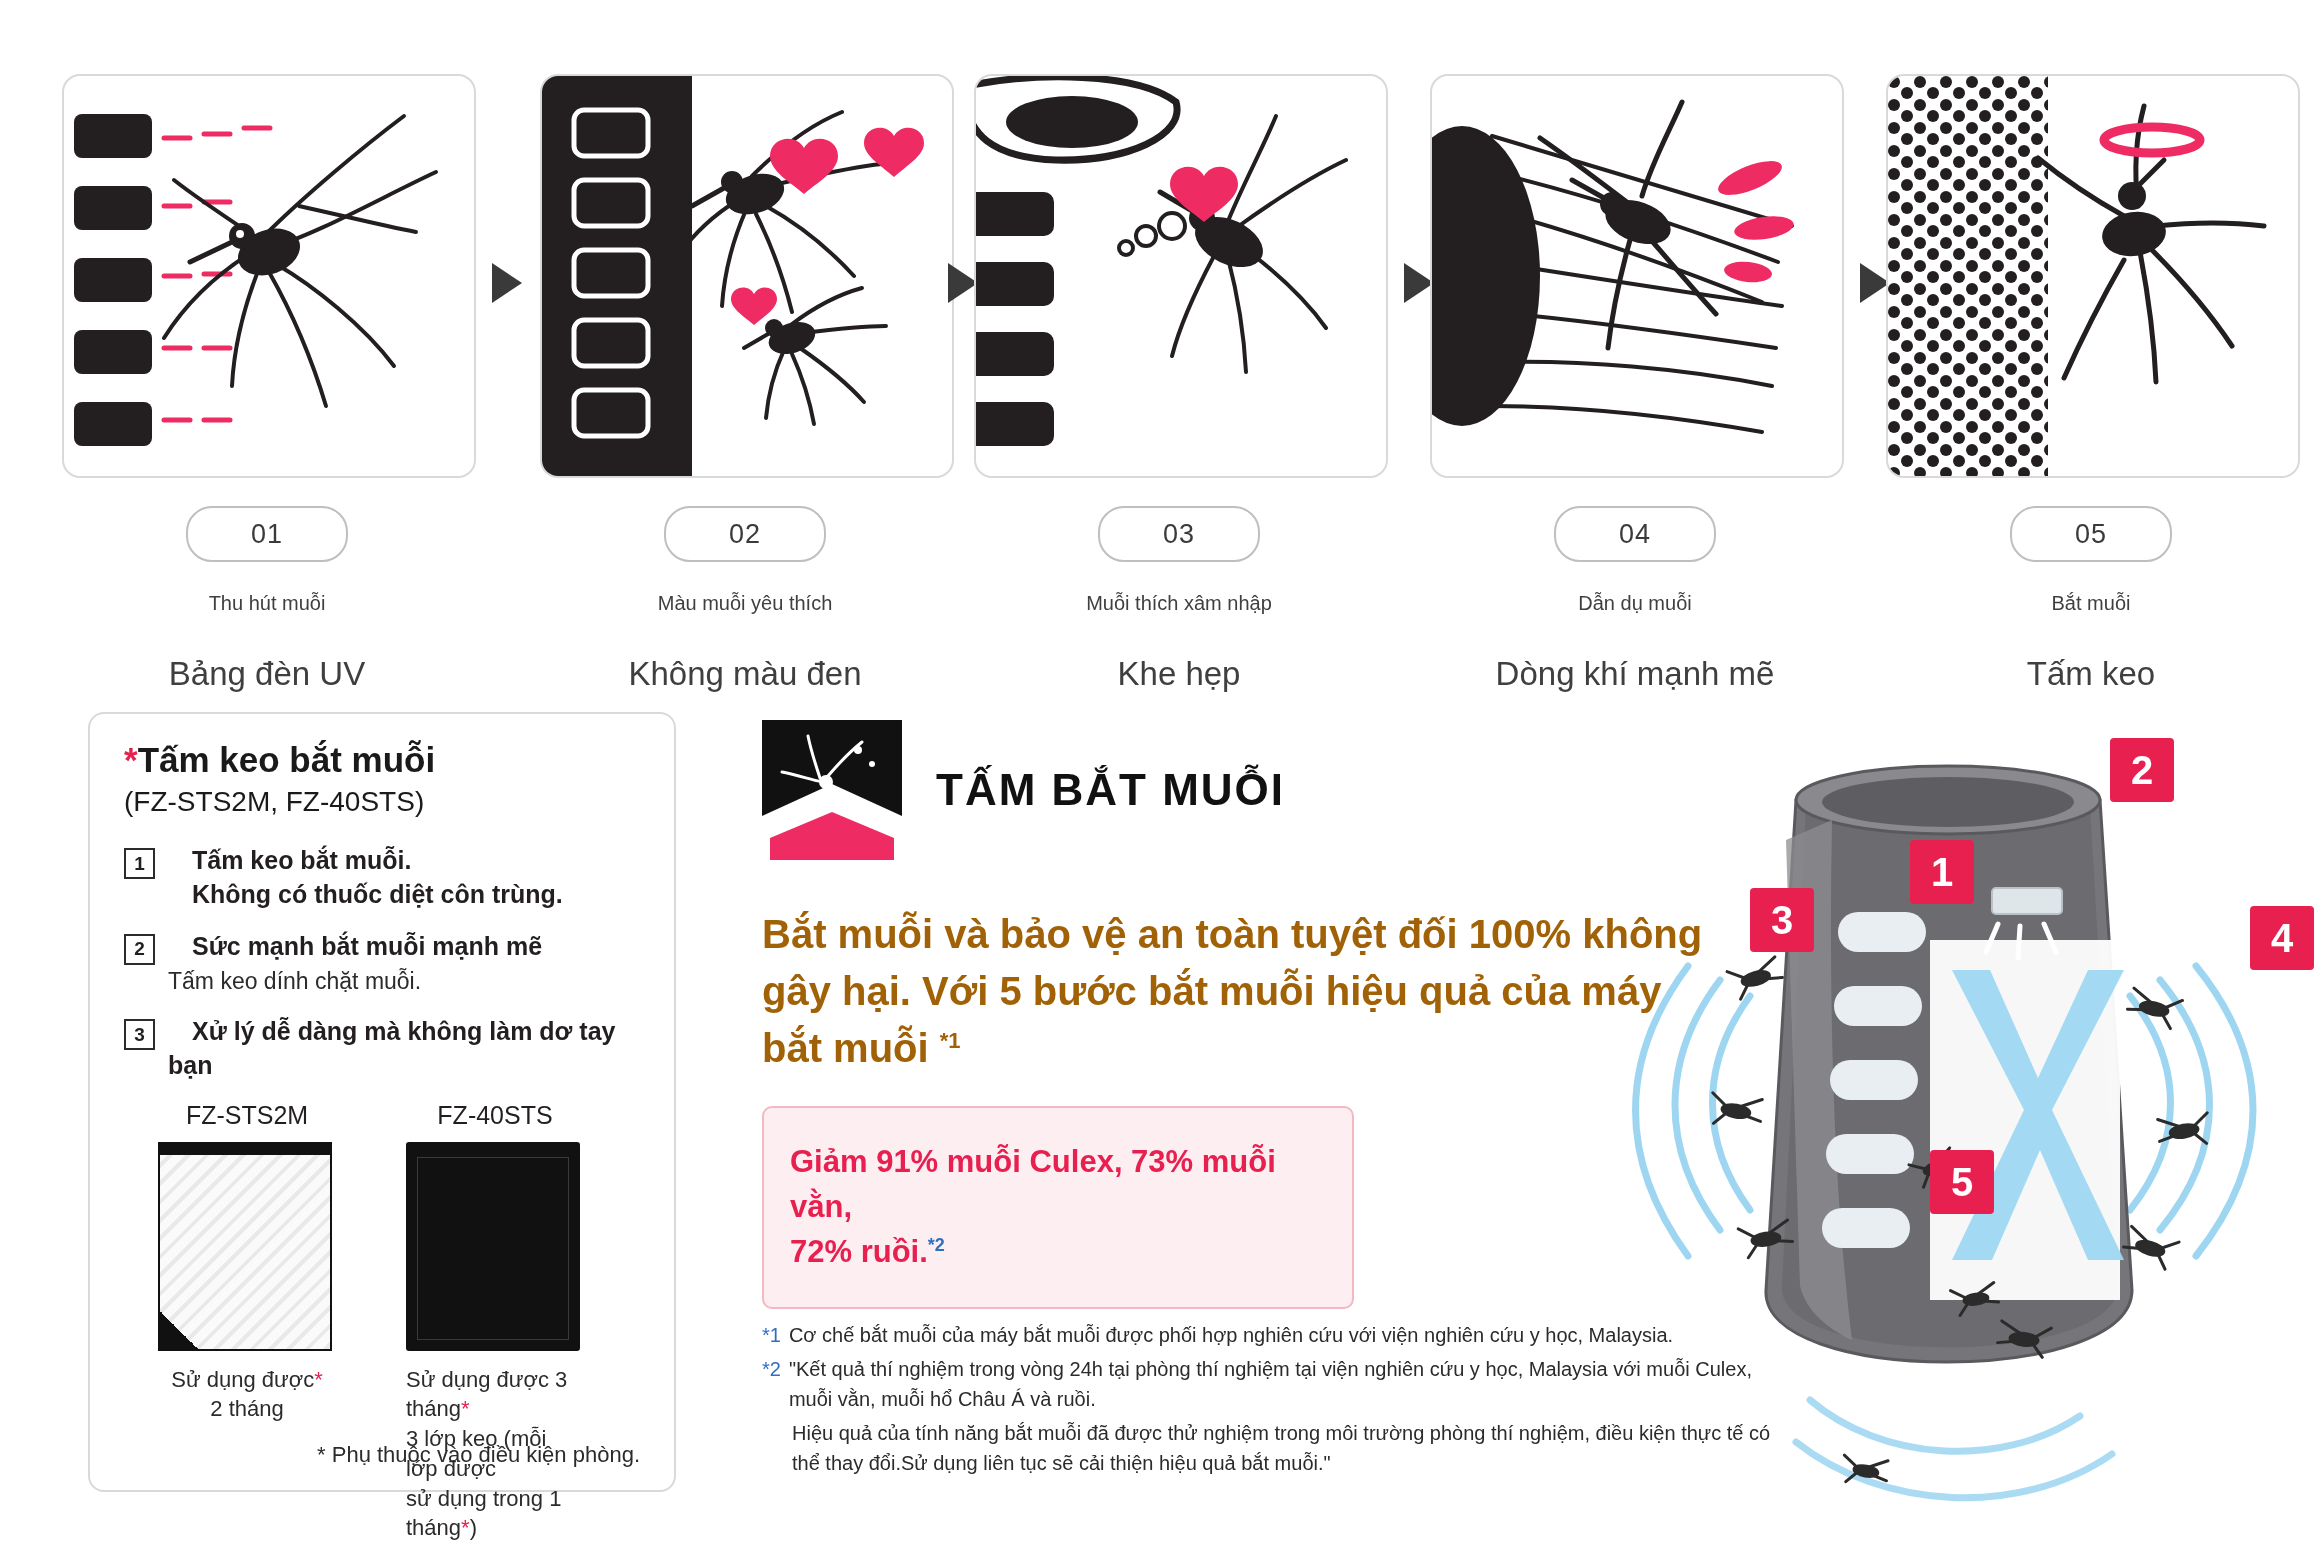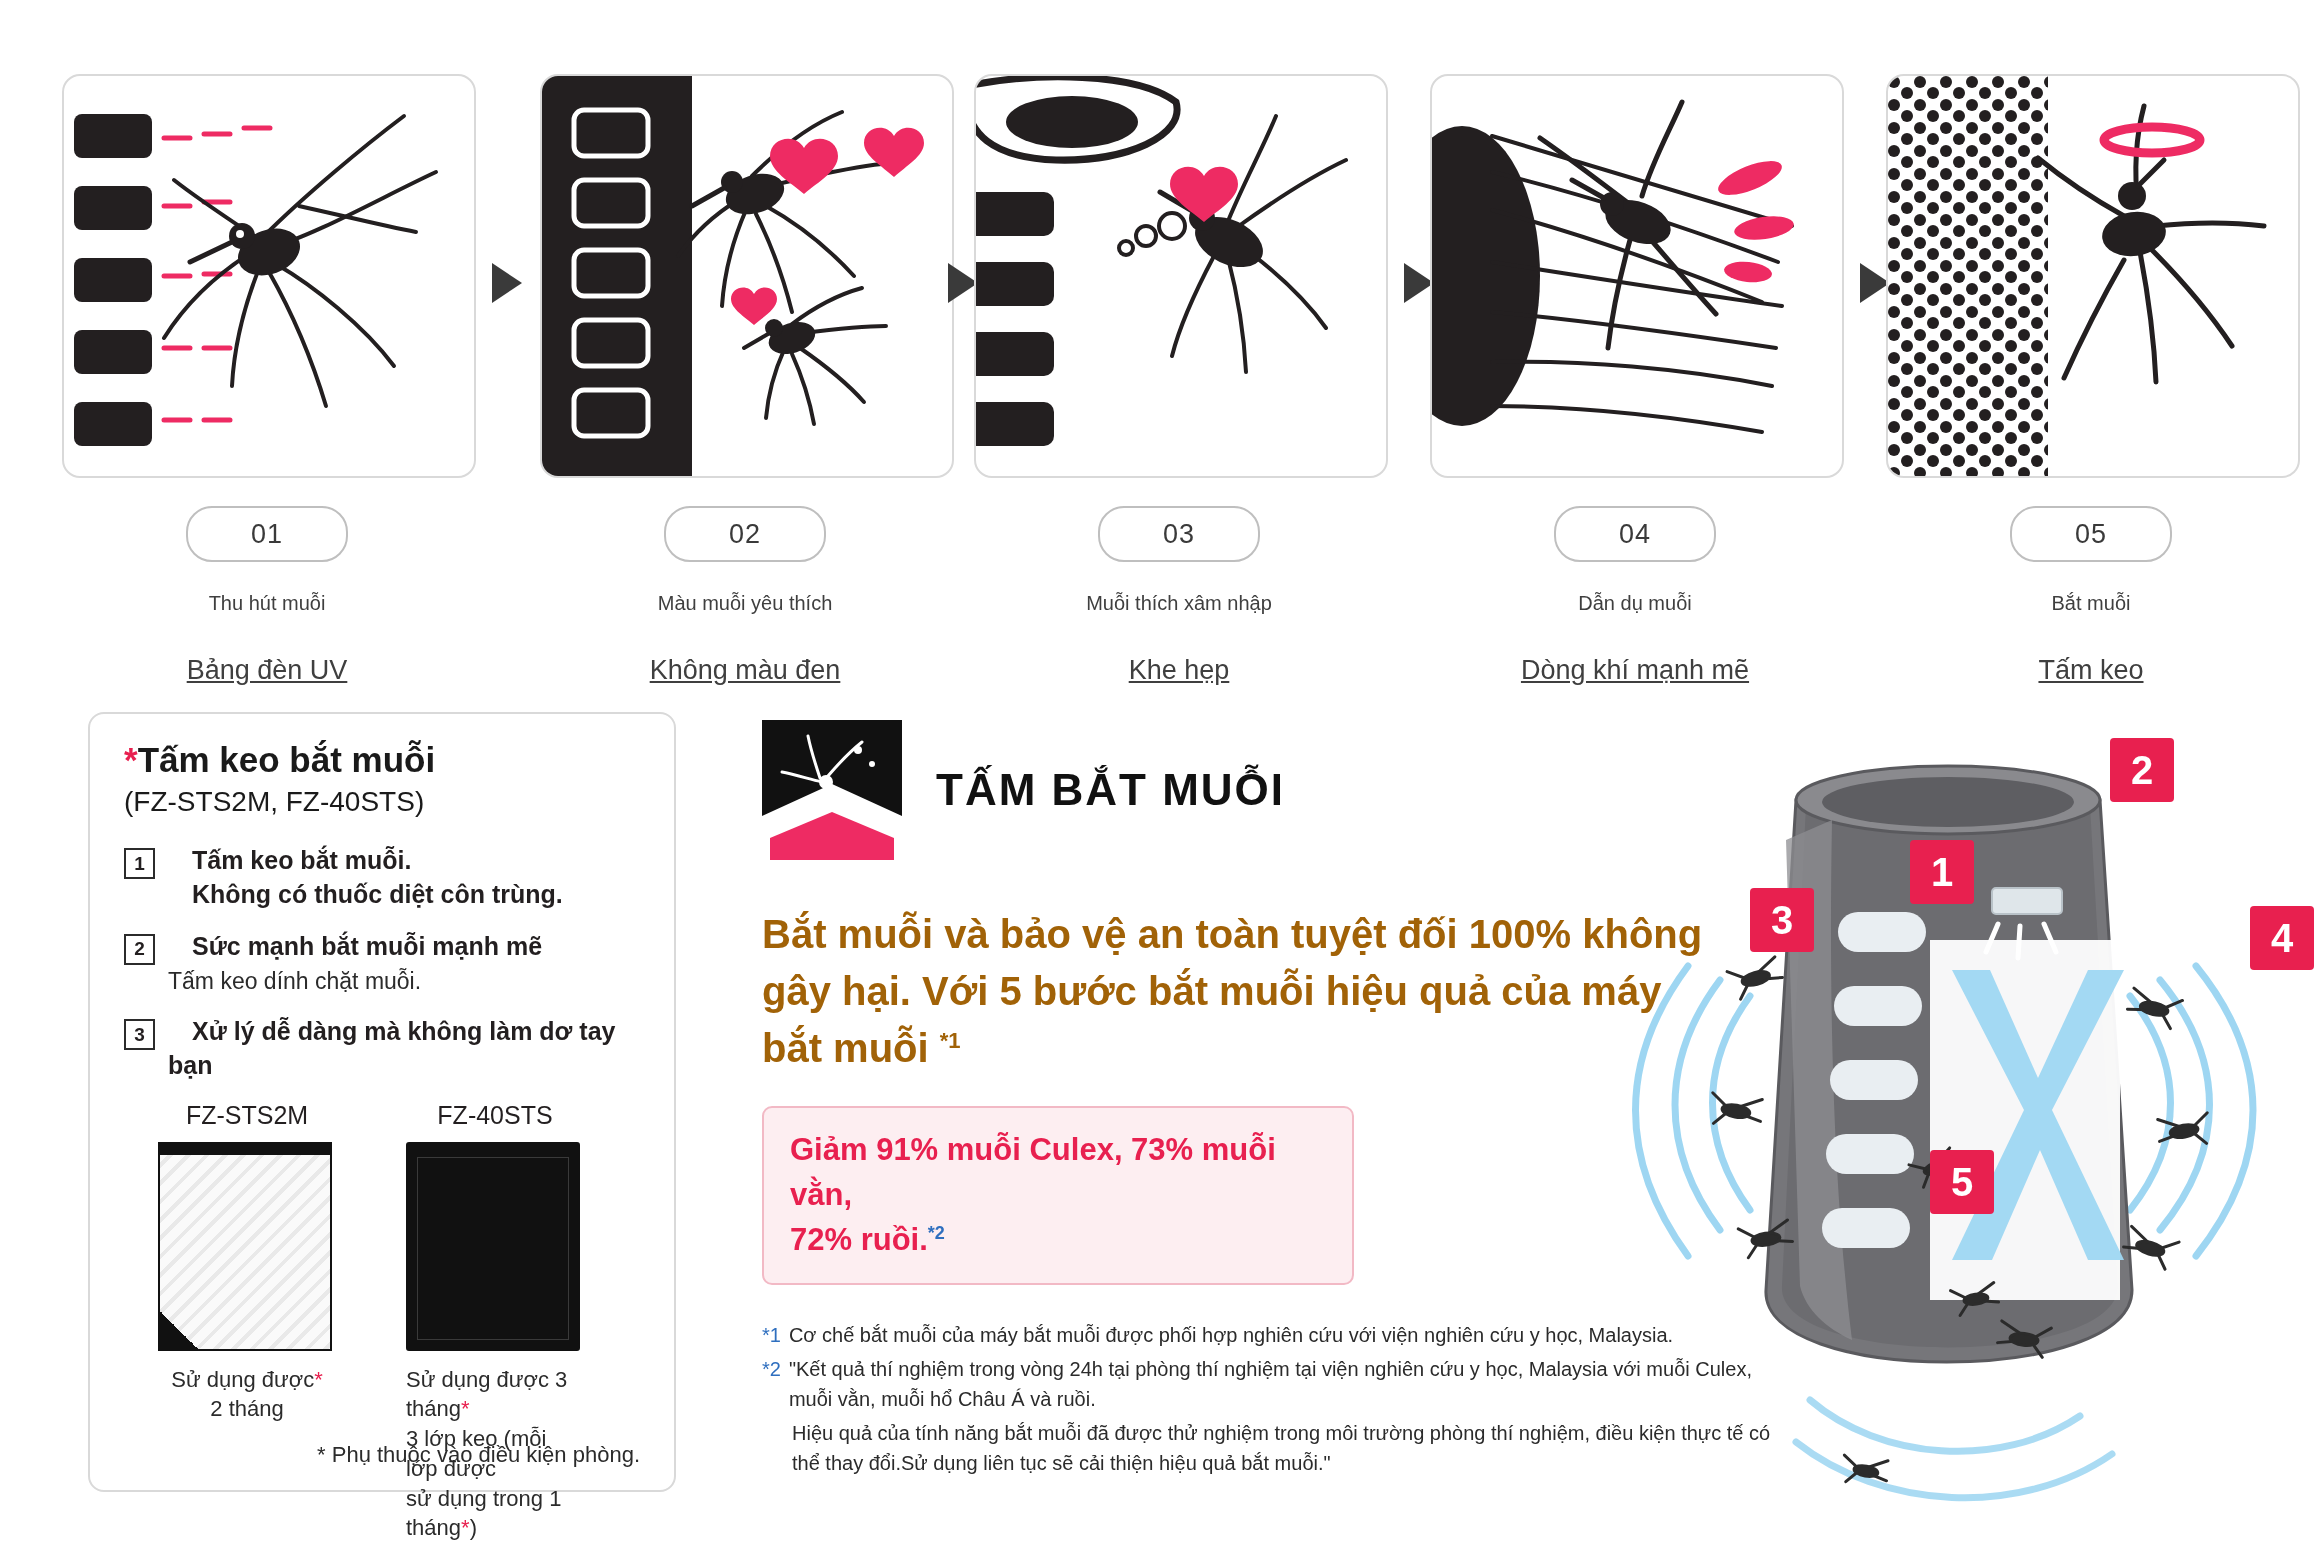--- a/index.html
+++ b/index.html
@@ -28,21 +28,21 @@
   .step .num{
     margin:28px auto 0;width:158px;height:52px;
     border:2px solid #bfbfbf;border-radius:26px;
     display:flex;align-items:center;justify-content:center;
     font-size:27px;color:#3a3a3a;letter-spacing:1px;
   }
   .step .cap1{
     margin-top:30px;text-align:center;font-size:20px;color:#3f3f3f;
   }
   .step .cap2{
-    margin-top:40px;text-align:center;font-size:27px;color:#3f3f3f;text-decoration:underline;
+    margin-top:40px;text-align:center;font-size:33px;color:#3f3f3f;
   }
   .arrow{
     position:absolute;top:225px;width:34px;height:44px;
   }
   .arrow svg{display:block}
 
   
   .art{position:absolute;inset:0}
   .art svg{width:100%;height:100%;display:block}
 
@@ -106,21 +106,21 @@
     width:140px;height:140px;background:#111;position:relative;overflow:hidden;
   }
   .logo svg{position:absolute;inset:0;width:100%;height:100%}
   .logo-text{font-size:44px;font-weight:bold;letter-spacing:2px;color:#111;}
   .headline{
     margin-top:46px;font-size:40px;font-weight:bold;color:#a16207;line-height:1.42;
   }
   .headline sup{font-size:22px;vertical-align:super;}
   .claimbox{
     margin-top:30px;border:2px solid #f2b9c5;background:#fdeef1;border-radius:10px;
-    padding:20px 26px;width:592px;box-sizing:border-box;
+    padding:32px 26px;width:592px;box-sizing:border-box;
     font-size:31px;font-weight:bold;color:#e8204f;line-height:1.45;
   }
   .claimbox sup{font-size:18px;color:#2f6fbf;vertical-align:super;}
   .notes{position:absolute;left:762px;top:1320px;width:1010px;font-size:20px;color:#2b2b2b;line-height:1.5;}
   .note{display:flex;gap:8px;margin-bottom:4px;}
   .note .mk{color:#2f6fbf;flex:0 0 auto;}
   .note .tx{flex:1 1 auto;}
 
   
   .device{position:absolute;left:1600px;top:680px;width:700px;height:860px;}

